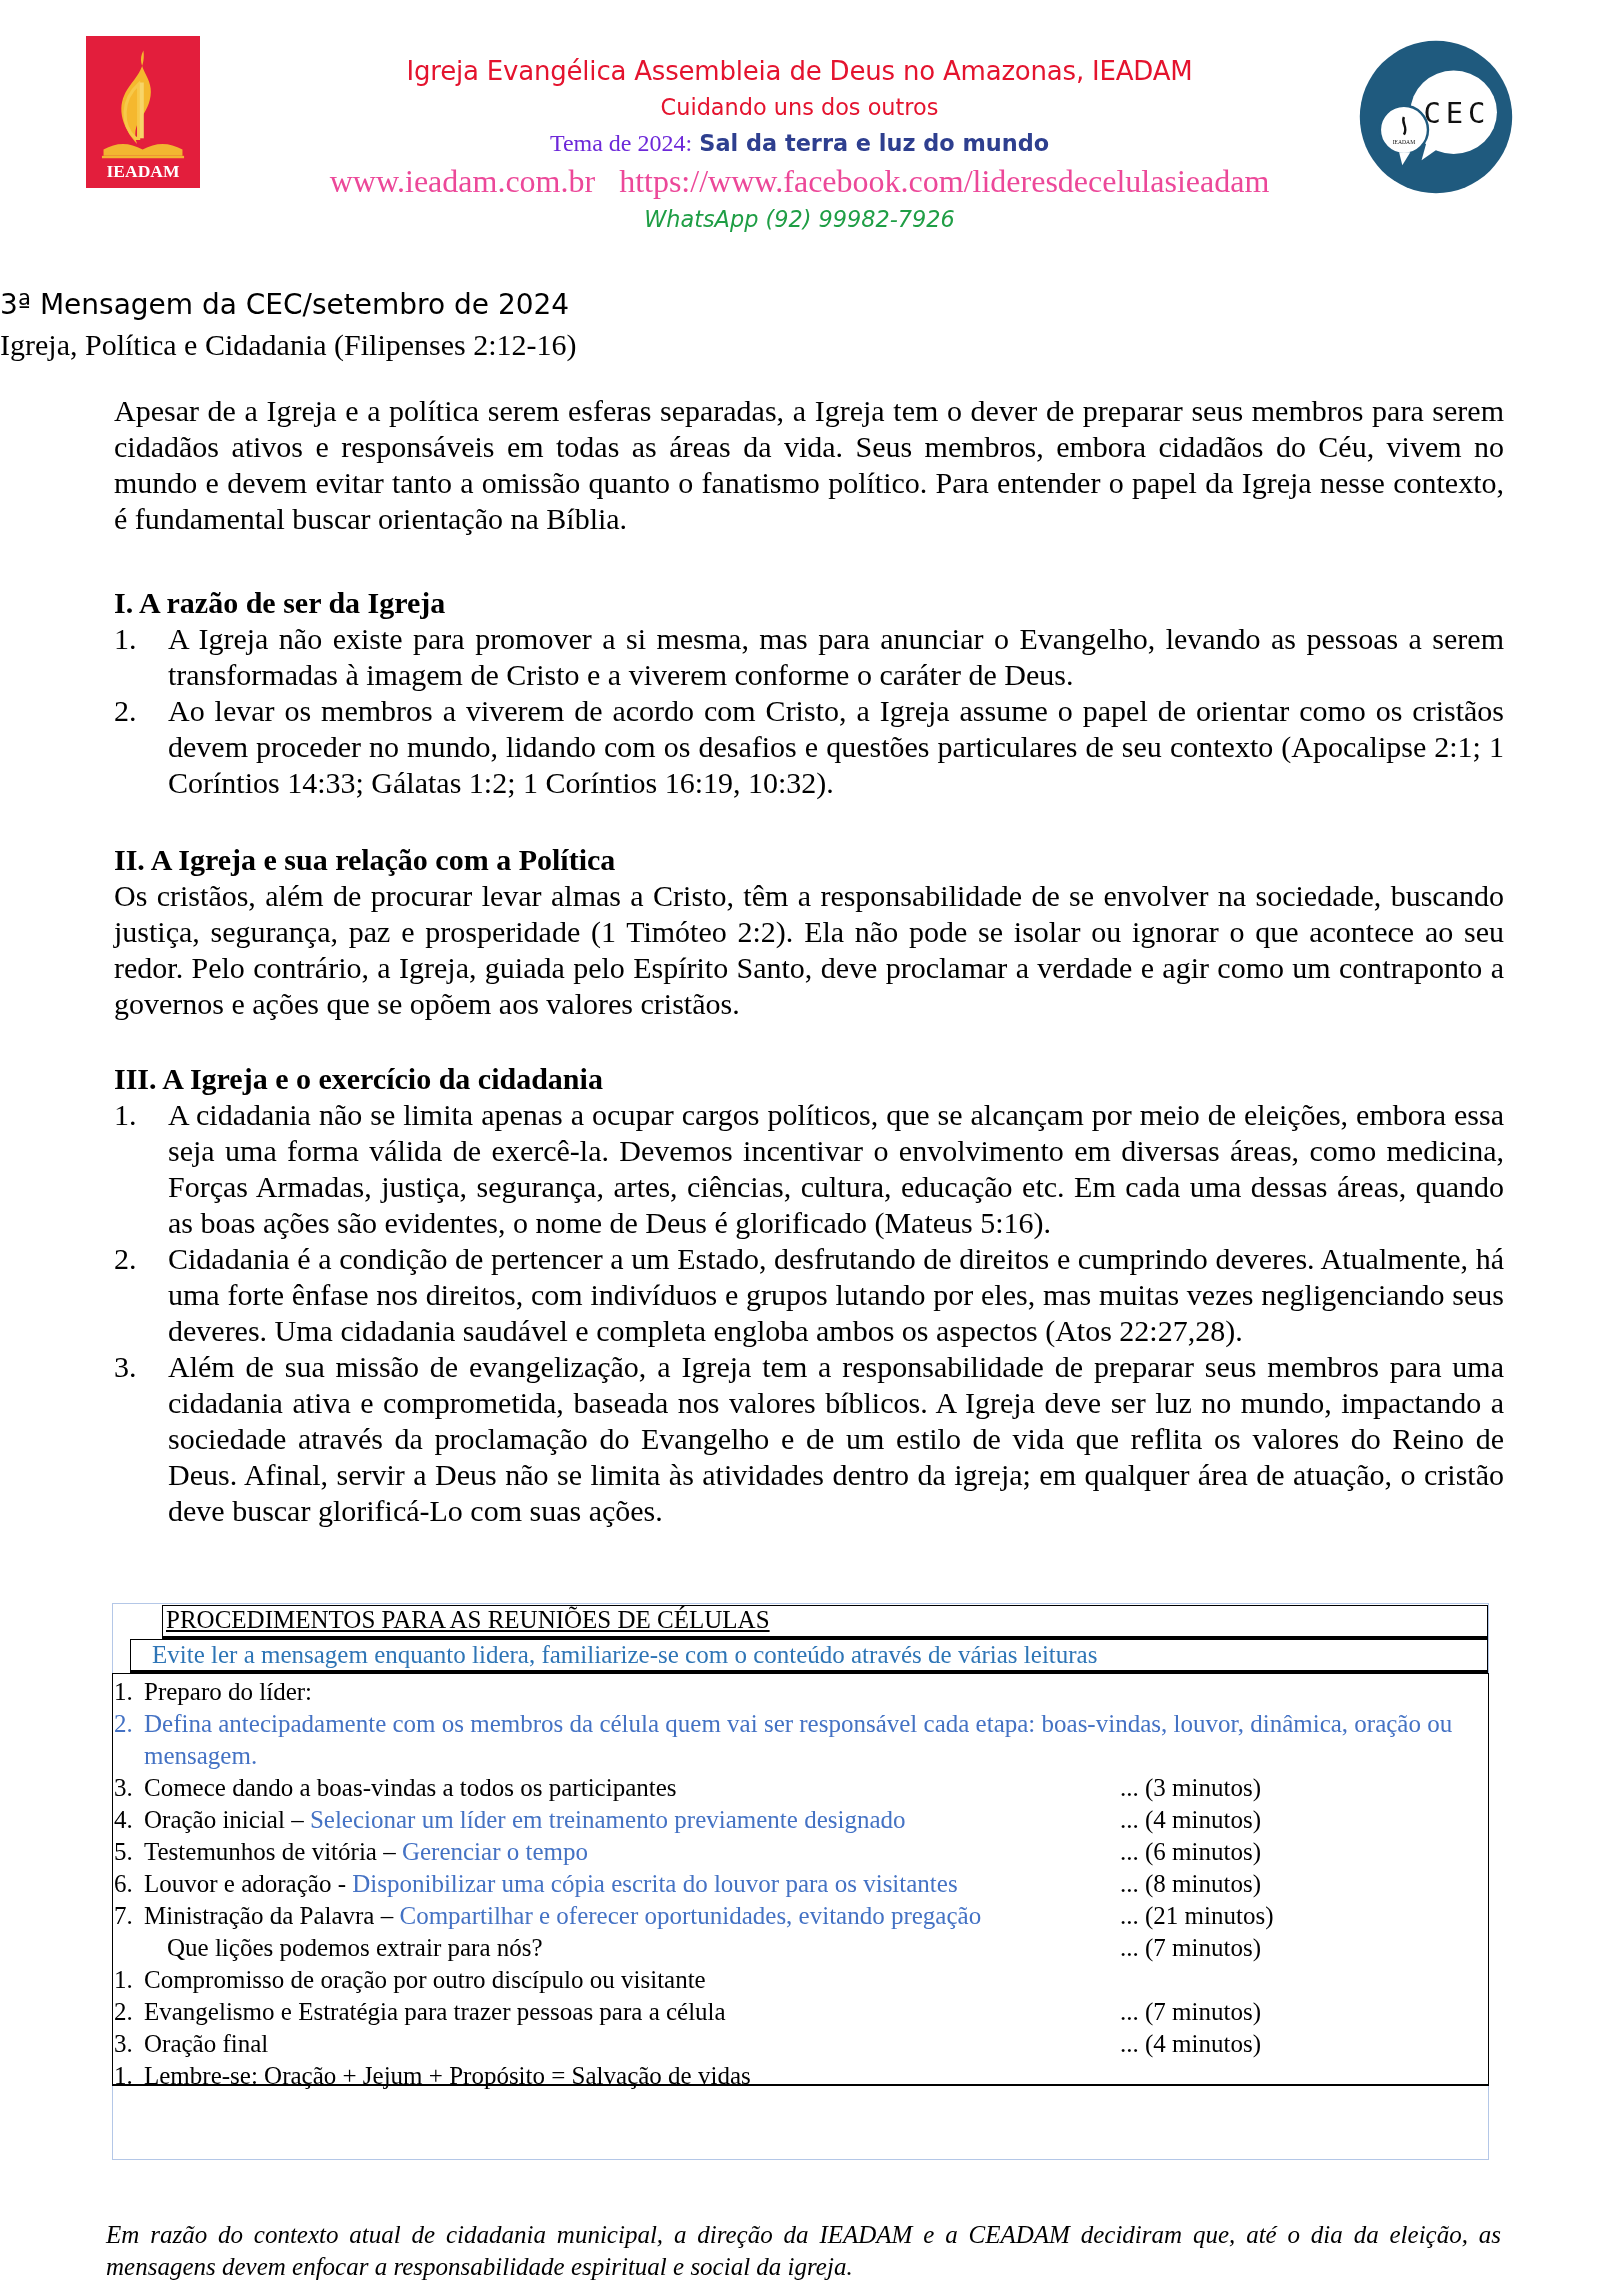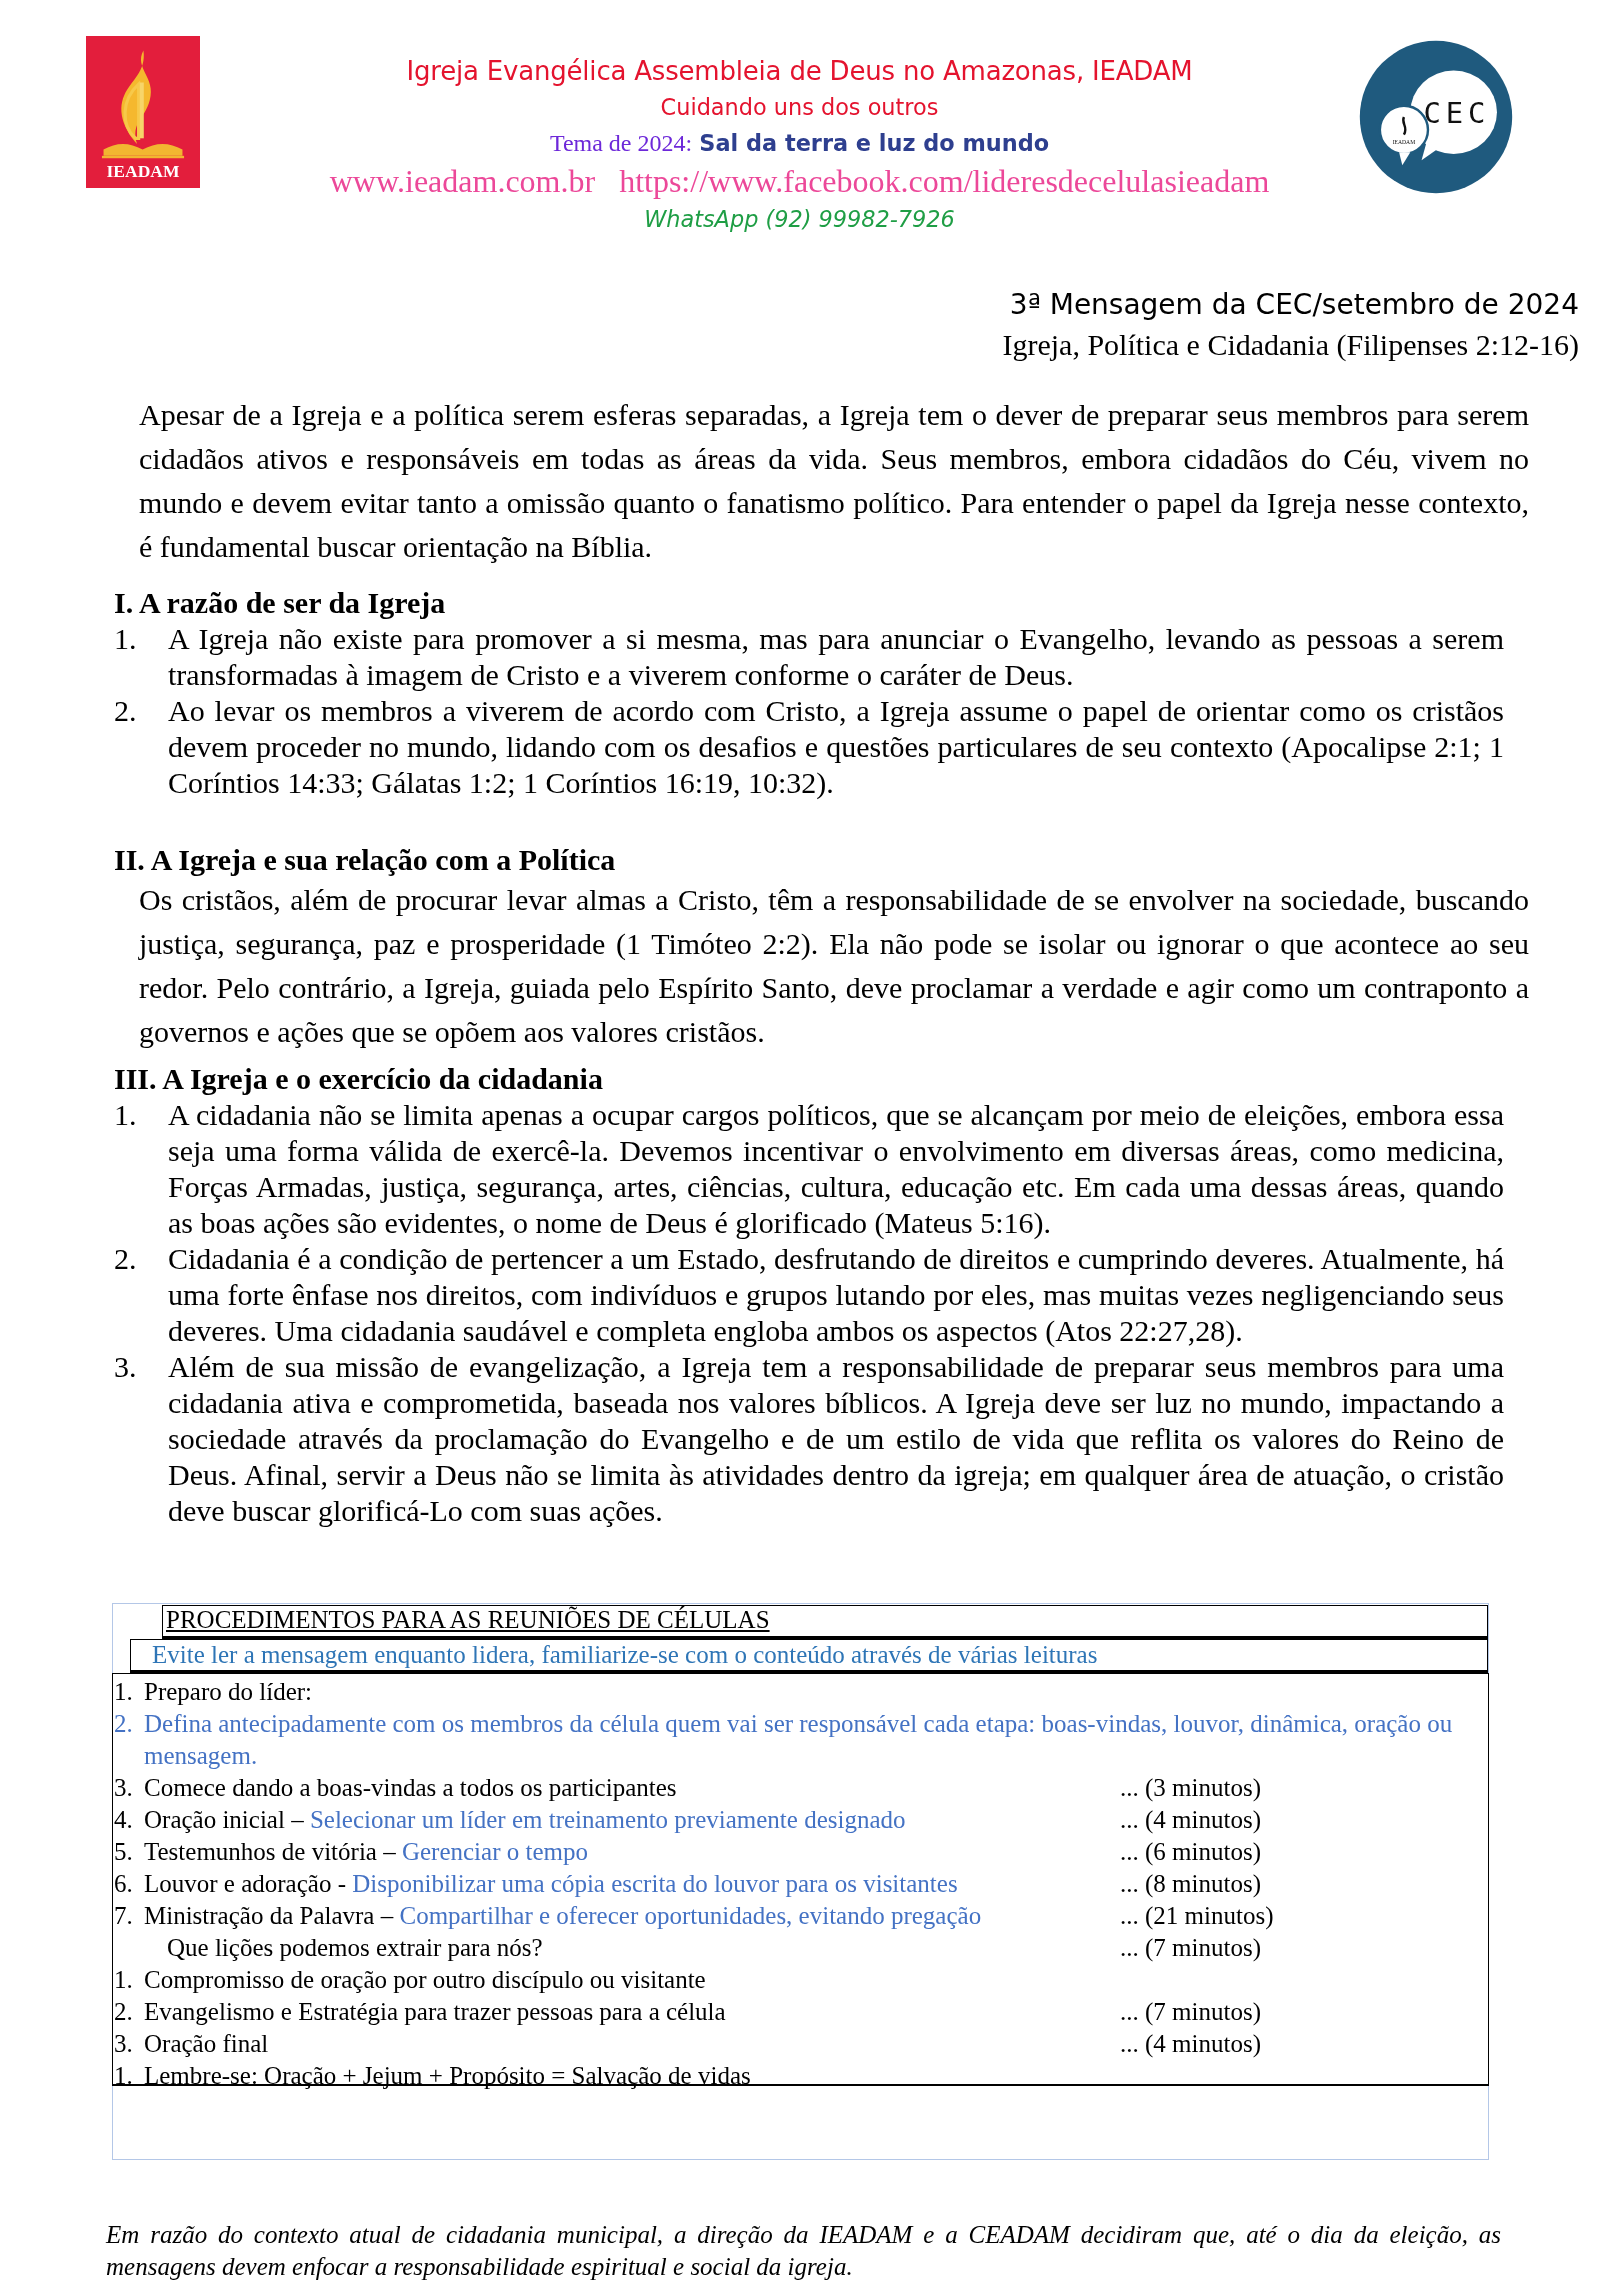--- a/index.html
+++ b/index.html
@@ -18,26 +18,26 @@
   #hdr-motto { top: 94px; font-size: 22.4px; color: #e4132e; }
   #hdr-theme { top: 130px; font-size: 22.4px; }
   #hdr-theme .lbl { font-family: "Liberation Serif", serif; color: #6d28d9; font-size: 24px; }
   #hdr-theme .val { color: #2e3f8f; font-weight: bold; }
   #hdr-links { top: 163px; font-family: "Liberation Serif", serif; font-size: 32px; }
   #hdr-links a { color: #ec4899; }
   #hdr-links .gap { display: inline-block; width: 24px; }
   #hdr-whatsapp { top: 206px; font-size: 22.4px; color: #1f9e45; font-style: italic; }
 
   
-  .ttl { left: 0; width: 1579px; text-align: right; white-space: nowrap; }
+  .ttl { left: 0; width: 1579px; text-align: left; white-space: nowrap; }
   #msg-title { top: 288px; font-family: "DejaVu Sans", sans-serif; font-size: 28px; }
   #msg-subtitle { top: 328px; font-size: 30px; }
 
   
-  .body { left: 114px; width: 1390px; font-size: 30px; line-height: 44px; text-align: justify; margin-left: 25px; }
+  .body { left: 114px; width: 1390px; font-size: 30px; line-height: 36px; text-align: justify; }
   .sec-h { left: 114px; font-size: 30px; font-weight: bold; line-height: 36px; white-space: nowrap; }
   .ol { left: 114px; width: 1390px; font-size: 30px; line-height: 36px; }
   .li { position: relative; padding-left: 54px; text-align: justify; }
   .li .num { position: absolute; left: 0; top: 0; }
 
   
   #proc-outer { left: 112px; top: 1603px; width: 1377px; height: 557px; border: 1.6px solid #b4c7e7; box-sizing: border-box; }
   #proc-title-box { left: 162px; top: 1605px; width: 1326px; height: 34px; border: 1.6px solid #000; border-bottom-width: 3.2px; box-sizing: border-box; background: #fff; }
   #proc-title { left: 166px; top: 1606px; font-size: 25px; text-decoration: underline; white-space: nowrap; }
   #proc-sub-box { left: 130px; top: 1639px; width: 1358px; height: 34px; border: 1.6px solid #000; border-bottom-width: 3.2px; box-sizing: border-box; background: #fff; }

